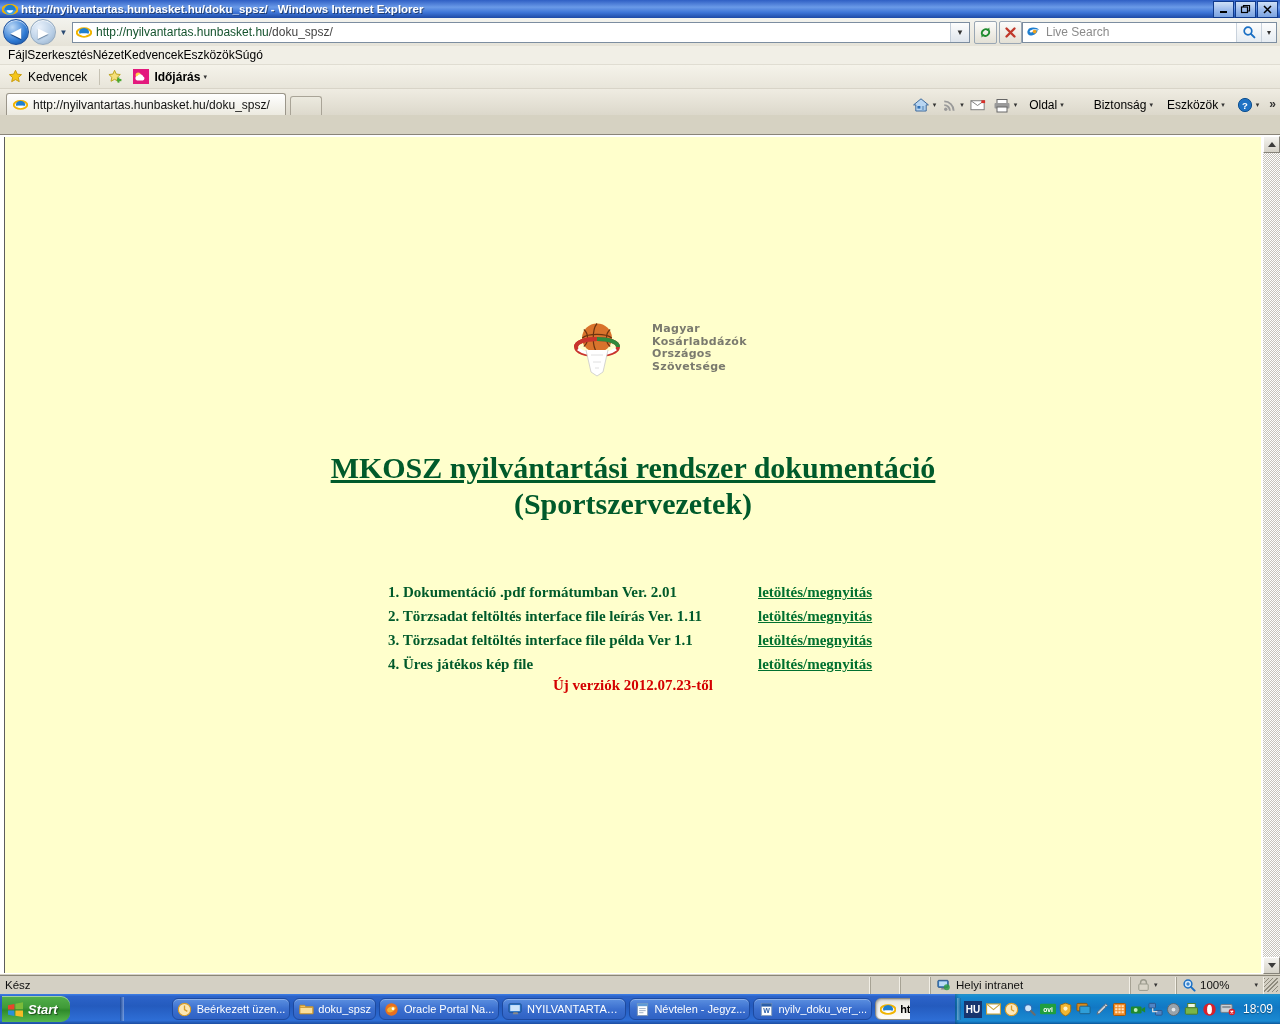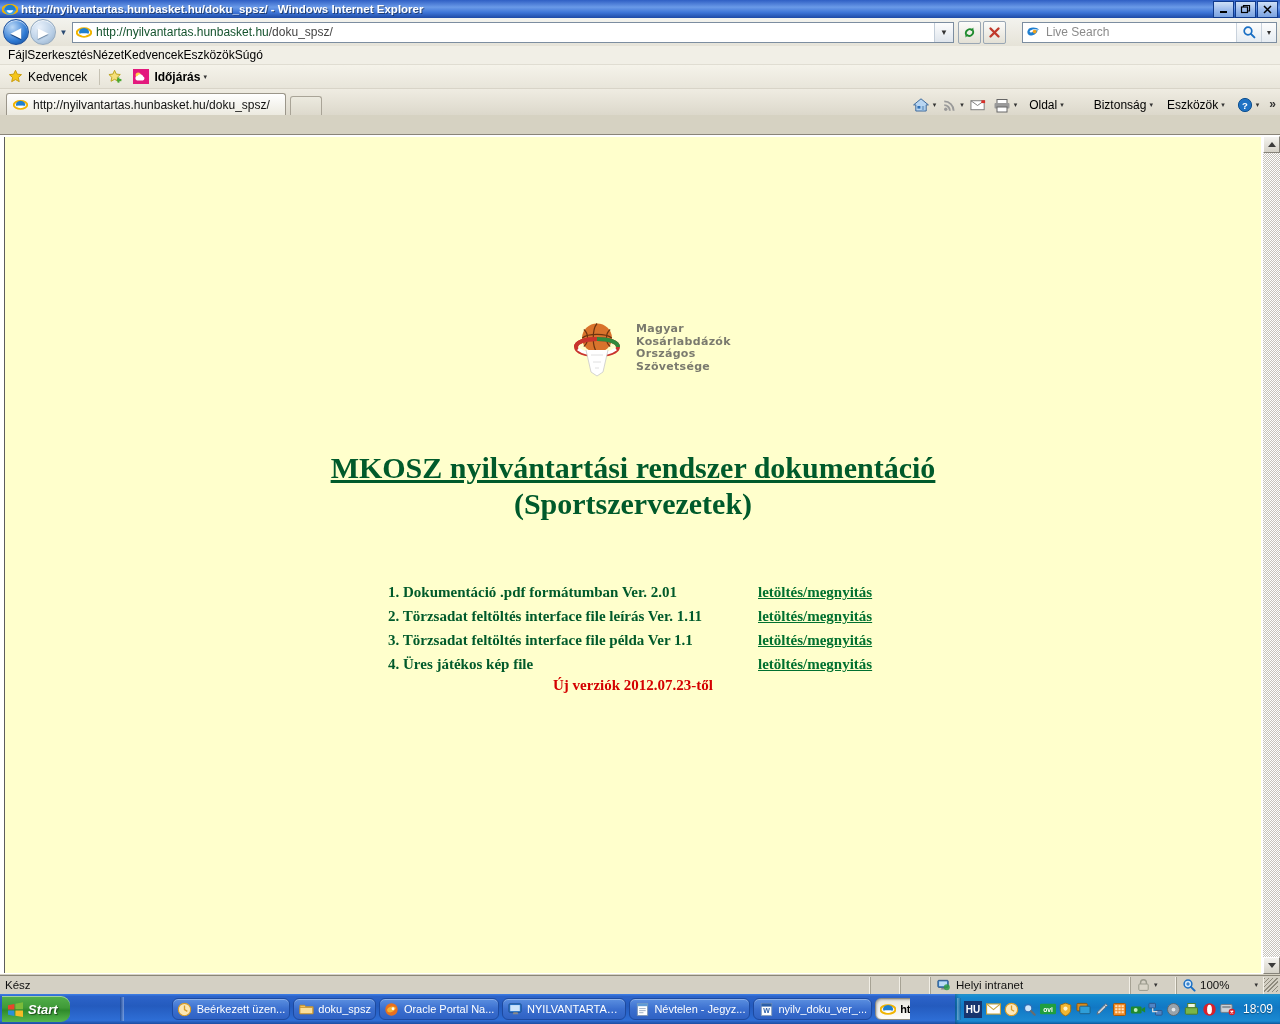--- a/index.html
+++ b/index.html
@@ -50,21 +50,21 @@
   .addr-ico{width:16px;height:16px;margin:0 4px 0 3px;flex:none;}
   .addr-url{font-size:12px;color:#444;white-space:nowrap;font-family:"Liberation Sans",sans-serif;}
   .addr-url b{color:#14532d;font-weight:normal;}
   .addr-drop{width:18px;height:19px;margin-left:auto;border-left:1px solid #c3cdd8;
      background:linear-gradient(to bottom,#fdfdfd,#dfe5ec);
      display:flex;align-items:center;justify-content:center;font-size:8px;color:#333;}
   .sqbtn{width:21px;height:21px;border:1px solid #9aa7b4;margin-left:2px;flex:none;
      background:linear-gradient(to bottom,#fcfcfa,#e3e0d5);
      display:flex;align-items:center;justify-content:center;border-radius:2px;}
   .searchwrap{width:255px;height:21px;background:#fff;border:1px solid #7c8da0;
-     display:flex;align-items:center;margin-left:16px;box-sizing:border-box;flex:none;}
+     display:flex;align-items:center;margin-left:0;box-sizing:border-box;flex:none;}
   .search-ph{font-size:12px;color:#8a8a8a;}
   .search-go{width:24px;height:19px;margin-left:auto;
      background:linear-gradient(to bottom,#fdfdfd,#e6ecf2);border-left:1px solid #c9d2dc;
      display:flex;align-items:center;justify-content:center;}
   .search-dd{width:14px;height:19px;background:linear-gradient(to bottom,#fdfdfd,#e6ecf2);
      border-left:1px solid #c9d2dc;display:flex;align-items:center;justify-content:center;
      font-size:8px;color:#333;}
 
   
   .menubar{height:19px;width:1280px;background:#f1efe6;display:flex;align-items:center;
@@ -106,21 +106,21 @@
   .sbbtn{width:17px;height:17px;box-sizing:border-box;
      background:linear-gradient(to bottom,#f4f3ef,#d5d2c8);
      border:1px solid #fff;border-right-color:#86837a;border-bottom-color:#86837a;
      display:flex;align-items:center;justify-content:center;}
   .sbbtn.bot{position:absolute;bottom:0;left:0;}
   .tri{width:0;height:0;}
   .tri.up{border-left:4px solid transparent;border-right:4px solid transparent;border-bottom:5px solid #3b3b3b;}
   .tri.dn{border-left:4px solid transparent;border-right:4px solid transparent;border-top:5px solid #3b3b3b;}
 
   
-  .logowrap{position:absolute;left:565px;top:182px;display:flex;align-items:center;}
+  .logowrap{position:absolute;left:565px;top:182px;display:flex;align-items:center;gap:16px;}
   .logotext{margin-left:10px;color:#7a7a6e;font-weight:bold;font-size:11px;line-height:12.5px;
      font-family:"DejaVu Sans",sans-serif;letter-spacing:.3px;}
   h1.pagetitle{position:absolute;left:0;top:313px;width:1256px;text-align:center;margin:0;
      font-family:"Liberation Serif",serif;font-size:30px;font-weight:bold;color:#005a2b;
      line-height:36px;}
   h1.pagetitle .ul{text-decoration:underline;}
   .doclist{position:absolute;left:383px;top:447px;width:490px;}
   .docrow{display:flex;align-items:baseline;margin-bottom:7px;}
   .docrow .dlabel{font-family:"Liberation Serif",serif;font-size:15px;font-weight:bold;
      color:#005a2b;flex:none;width:370px;}

